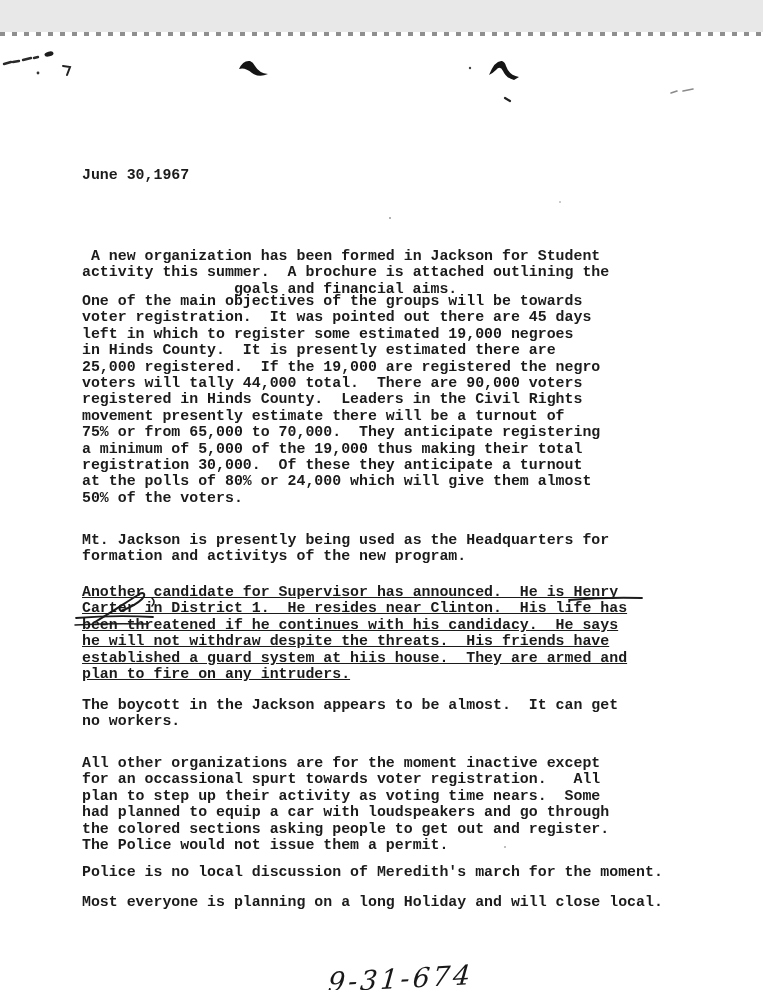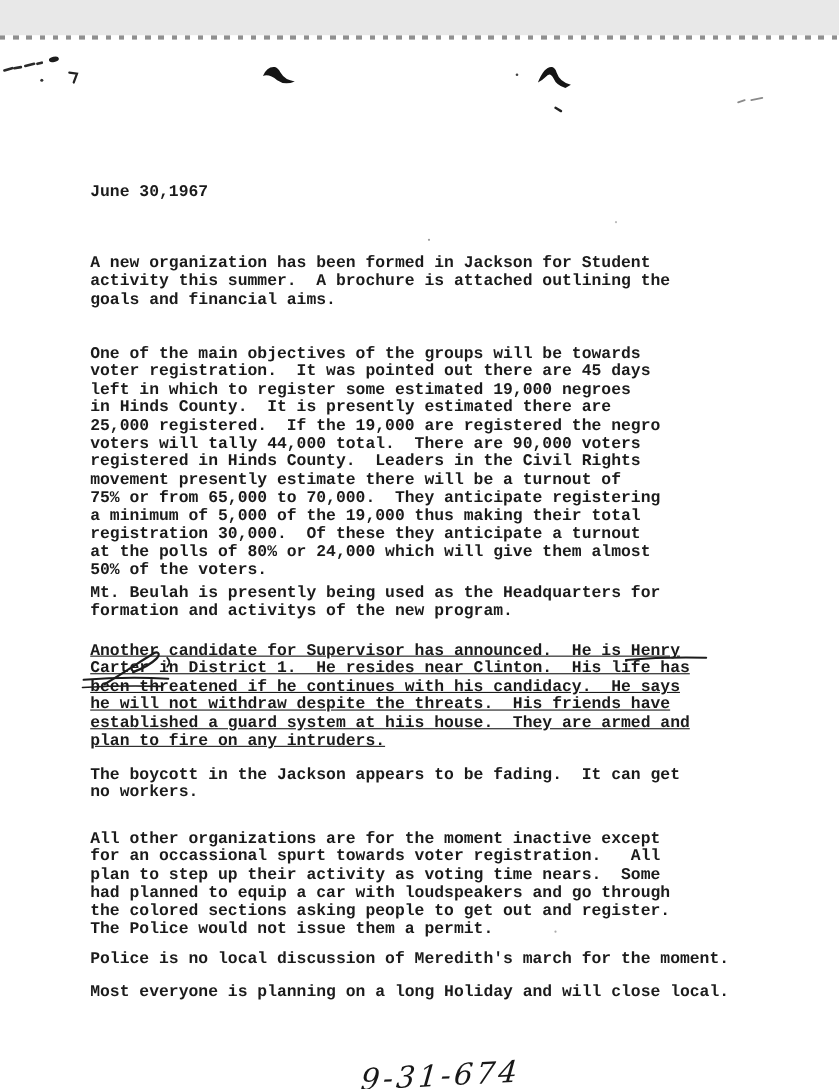--- a/index.html
+++ b/index.html
@@ -22,22 +22,22 @@
   .tline {
     position: absolute;
     left: 0;
     margin: 0;
     white-space: pre;
     font: 700 14.9px/16.4px "Liberation Mono", "DejaVu Sans Mono", monospace;
     color: #1b1b1b;
     letter-spacing: 0;
   }
   .date-line { top: 135px; }
-  .p1 { top: 200px; }
-  .p2 { top: 282px; }
+  .p1 { top: 216px; text-align: center; }
+  .p2 { top: 261px; }
   .p3 { top: 500px; }
   .p4 { top: 552px; text-decoration: underline; }
   .p5 { top: 665px; }
   .p6 { top: 723px; }
   .p7 { top: 832px; }
   .p8 { top: 862px; }
   .artifacts {
     position: absolute;
     inset: 0;
     width: 763px;
@@ -75,29 +75,29 @@
 in Hinds County.  It is presently estimated there are
 25,000 registered.  If the 19,000 are registered the negro
 voters will tally 44,000 total.  There are 90,000 voters
 registered in Hinds County.  Leaders in the Civil Rights
 movement presently estimate there will be a turnout of
 75% or from 65,000 to 70,000.  They anticipate registering
 a minimum of 5,000 of the 19,000 thus making their total
 registration 30,000.  Of these they anticipate a turnout
 at the polls of 80% or 24,000 which will give them almost
 50% of the voters.</p>
-    <p class="tline p3">Mt. Beulah is presently being used as the Headquarters for
+    <p class="tline p3">Mt. Jackson is presently being used as the Headquarters for
 formation and activitys of the new program.</p>
     <p class="tline p4">Another candidate for Supervisor has announced.  He is Henry
 Carter in District 1.  He resides near Clinton.  His life has
 been threatened if he continues with his candidacy.  He says
 he will not withdraw despite the threats.  His friends have
 established a guard system at hiis house.  They are armed and
 plan to fire on any intruders.</p>
-    <p class="tline p5">The boycott in the Jackson appears to be fading.  It can get
+    <p class="tline p5">The boycott in the Jackson appears to be almost.  It can get
 no workers.</p>
     <p class="tline p6">All other organizations are for the moment inactive except
 for an occassional spurt towards voter registration.   All
 plan to step up their activity as voting time nears.  Some
 had planned to equip a car with loudspeakers and go through
 the colored sections asking people to get out and register.
 The Police would not issue them a permit.</p>
     <p class="tline p7">Police is no local discussion of Meredith's march for the moment.</p>
     <p class="tline p8">Most everyone is planning on a long Holiday and will close local.</p>
   </div>

